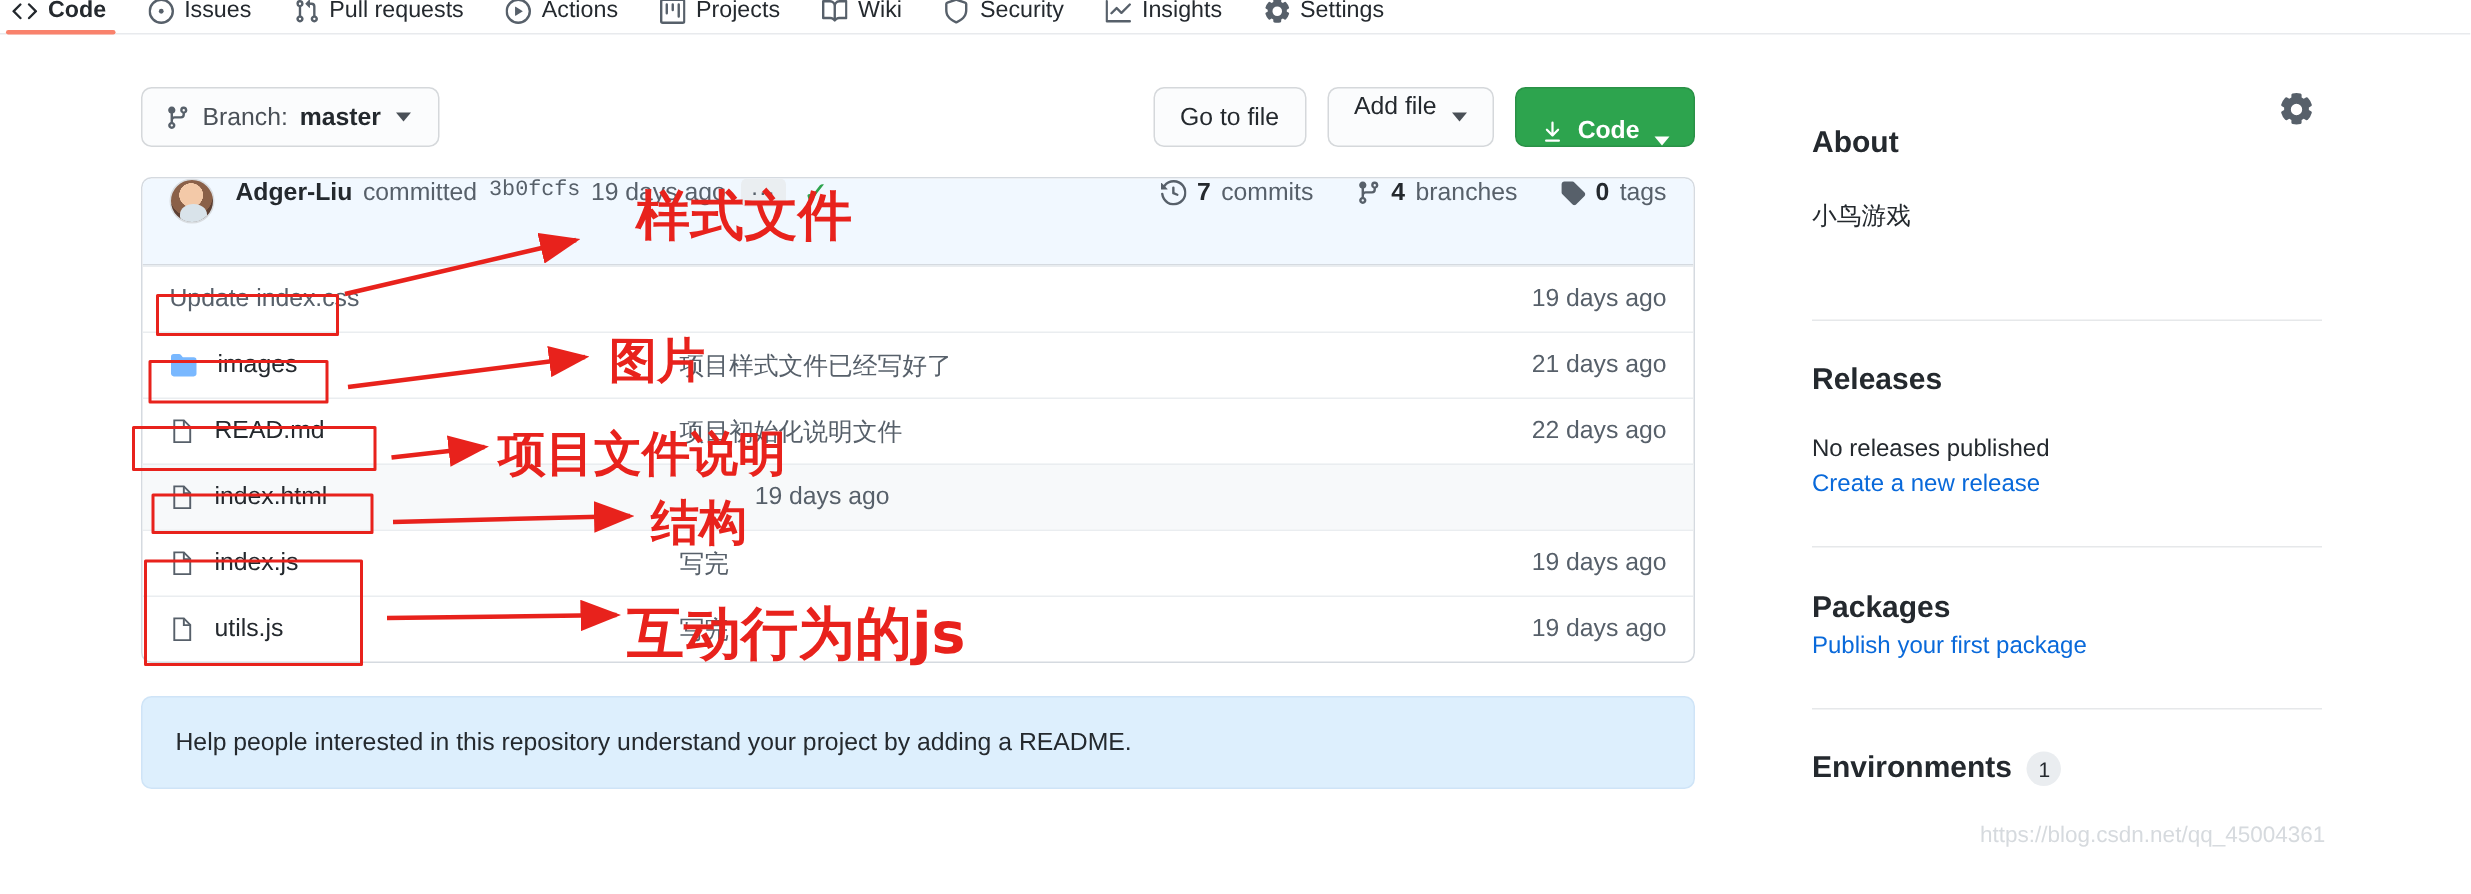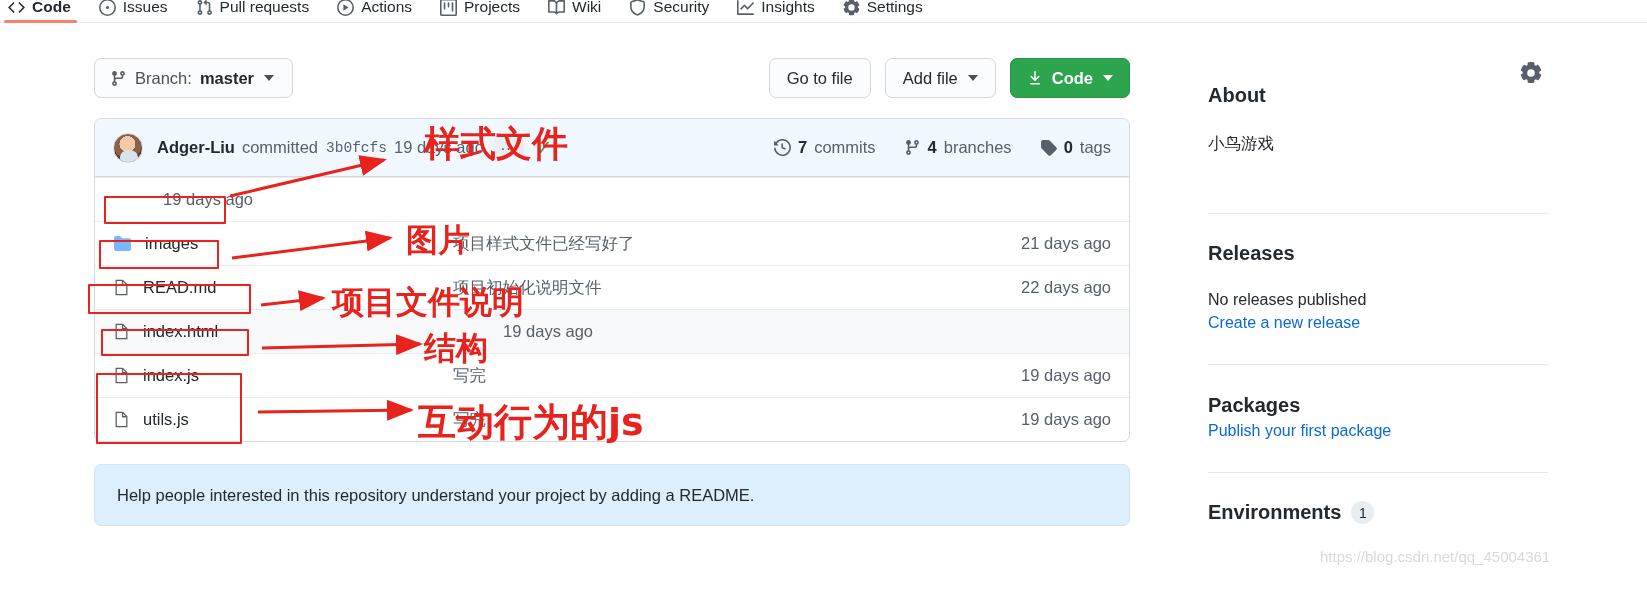--- a/index.html
+++ b/index.html
@@ -48,34 +48,34 @@
   }
   .btn .caret {
     width: 0; height: 0; border-left: 5px solid transparent;
     border-right: 5px solid transparent; border-top: 6px solid #4a5057;
     margin-left: 2px;
   }
   .branch-btn { height: 40px; padding: 0 18px 0 15px; }
   .branch-label { color: #4a5057; font-size: 16.5px; }
   .branch-name { font-weight: bold; color: #24292e; font-size: 16.5px; }
   .spacer { flex: 1 1 auto; }
-  .btn + .btn { margin-left: 14px; }
+  .btn + .btn { margin-left: 14px; align-items: flex-end; }
   .btn-code {
     background: #2da44e; border-color: #2a9147; color: #ffffff;
     font-weight: bold; padding: 0 16px; margin-left: 14px;
   }
   .btn-code .caret { border-top-color: #ffffff; }
 
   
   .filebox {
     margin-top: 18px; border: 1px solid #d5dae0; border-radius: 7px;
     overflow: hidden; background: #ffffff;
   }
   .commit-head {
-    display: flex; align-items: center; height: 58px;
+    display: flex; align-items: flex-start; height: 58px;
     background: #f1f8ff; padding: 0 18px; border-bottom: 1px solid #d5dae0;
   }
   .avatar {
     width: 30px; height: 30px; border-radius: 50%;
     background: radial-gradient(circle at 48% 36%, #f3c9a8 0 34%, #8a6048 35% 62%, #5d4033 63% 100%);
     border: 1px solid #d9dde1; flex: 0 0 auto; position: relative; overflow: hidden;
   }
   .avatar::after {
     content: ""; position: absolute; left: 6px; top: 16px;
     width: 18px; height: 14px; border-radius: 50% 50% 40% 40%;
@@ -319,20 +319,21 @@
                   <path d="M2.5 7.775V2.75a.25.25 0 01.25-.25h5.025a.25.25 0 01.177.073l6.25 6.25a.25.25 0 010 .354l-5.025 5.025a.25.25 0 01-.354 0l-6.25-6.25a.25.25 0 01-.073-.177zm-1.5 0V2.75C1 1.784 1.784 1 2.75 1h5.025c.464 0 .91.184 1.238.513l6.25 6.25a1.75 1.75 0 010 2.474l-5.026 5.026a1.75 1.75 0 01-2.474 0l-6.25-6.25A1.75 1.75 0 011 7.775zM6 5a1 1 0 100 2 1 1 0 000-2z"></path>
                 </svg>
             </span>
             <b>0</b>
             <span>tags</span>
           </div>
         </div>
       </div>
 
       <div class="frow">
+        <div class="fmsg">Update index.css</div>
         <div class="fdate">19 days ago</div>
       </div>
 
       <div class="frow">
         <div class="fname">
           <span class="ico-folder">
             <svg viewBox="0 0 16 16" width="19" height="17" fill="#79b8ff">
                 <path d="M1.75 1A1.75 1.75 0 000 2.75v10.5C0 14.216.784 15 1.75 15h12.5A1.75 1.75 0 0016 13.25v-8.5A1.75 1.75 0 0014.25 3H7.5a.25.25 0 01-.2-.1l-.9-1.2C6.07 1.26 5.55 1 5 1H1.75z"></path>
               </svg>
           </span>
@@ -446,18 +447,18 @@
       <line x1="230" y1="196" x2="384" y2="160" stroke="#e8221c" stroke-width="3" marker-end="url(#ah)"></line>
       <line x1="232" y1="258" x2="390" y2="238" stroke="#e8221c" stroke-width="3" marker-end="url(#ah)"></line>
       <line x1="261" y1="305" x2="323" y2="298" stroke="#e8221c" stroke-width="3" marker-end="url(#ah)"></line>
       <line x1="262" y1="348" x2="420" y2="344" stroke="#e8221c" stroke-width="3" marker-end="url(#ah)"></line>
       <line x1="258" y1="412" x2="411" y2="410" stroke="#e8221c" stroke-width="3" marker-end="url(#ah)"></line>
     </svg>
 
     <div class="ann ann-txt" style="left:424px; top:120px; font-size:36px;">样式文件</div>
     <div class="ann ann-txt" style="left:406px; top:219px; font-size:32px;">图片</div>
     <div class="ann ann-txt" style="left:332px; top:281px; font-size:32px;">项目文件说明</div>
-    <div class="ann ann-txt" style="left:424px; top:327px; font-size:32px;">结构</div>
+    <div class="ann ann-txt" style="left:434px; top:327px; font-size:32px;">结构</div>
     <div class="ann ann-txt" style="left:418px; top:397px; font-size:38px;">互动行为的js</div>
   </div>
 
   <div class="watermark">https://blog.csdn.net/qq_45004361</div>
 </div>
 
 </body></html>

